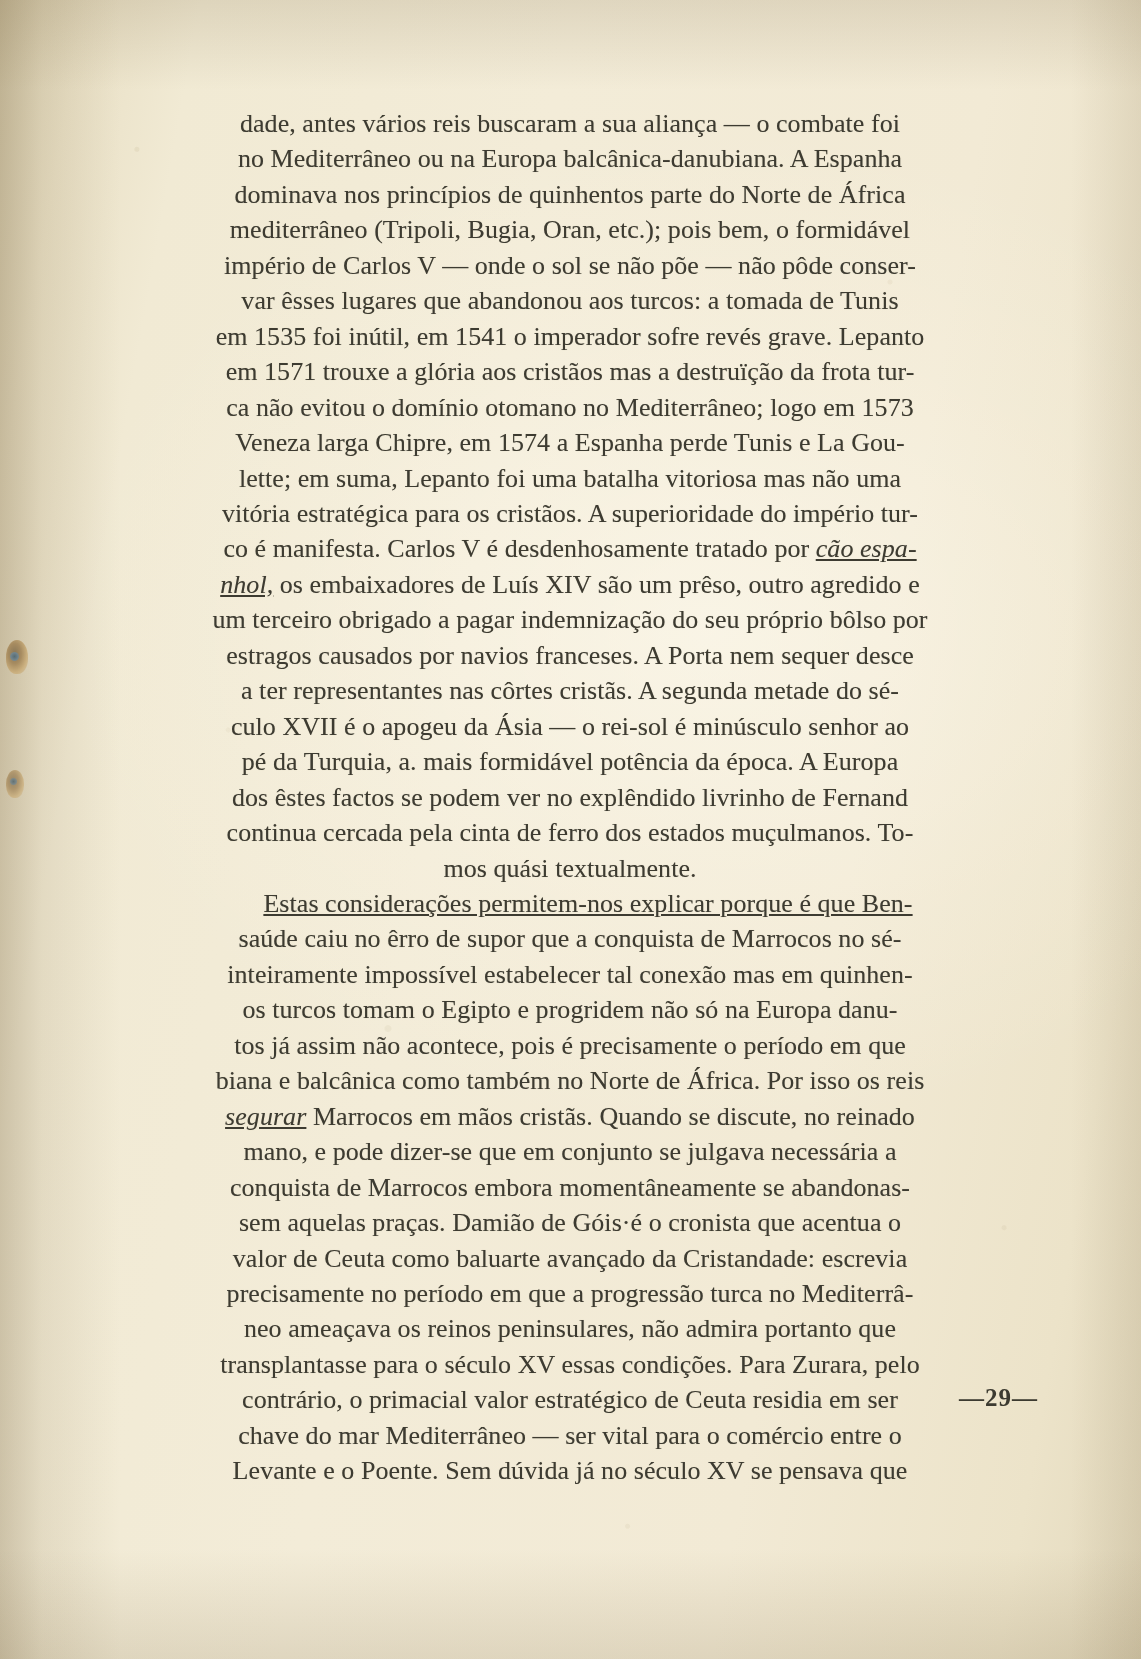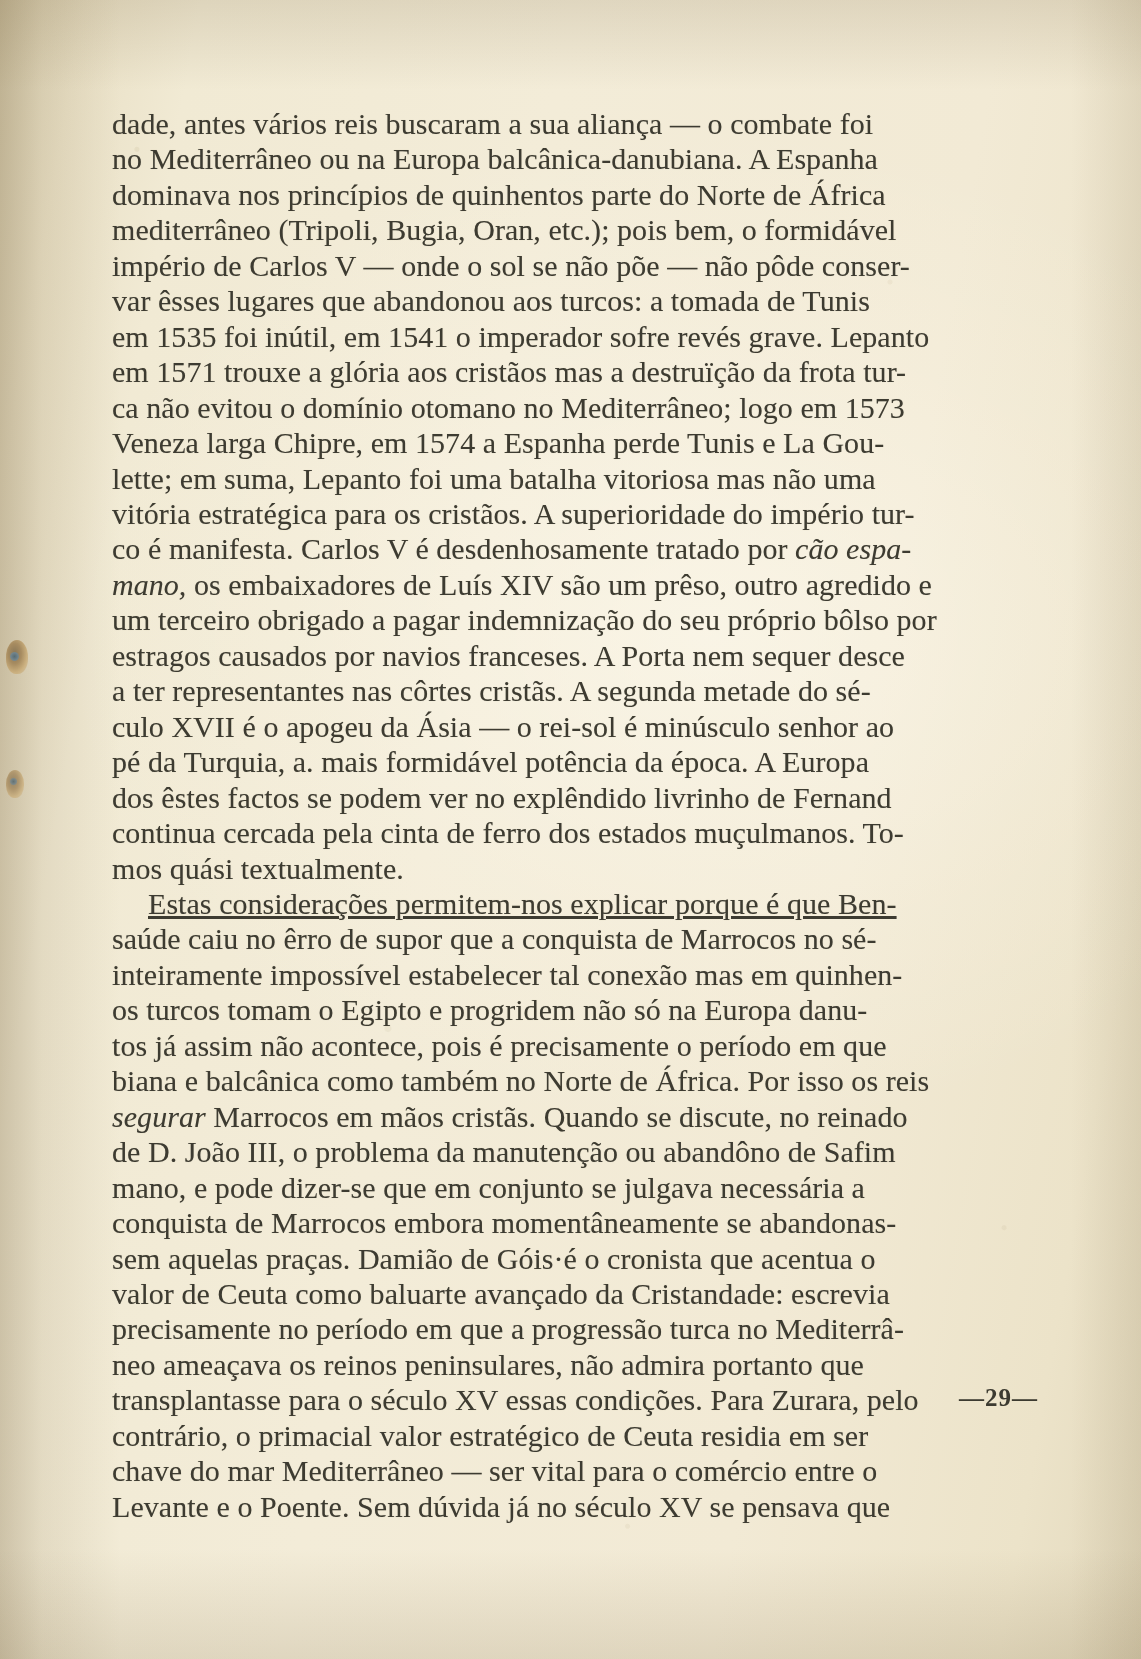--- a/index.html
+++ b/index.html
@@ -89,29 +89,31 @@
 
   .textblock {
     position: absolute;
     left: 112px;
     top: 106px;
     width: 916px;
   }
   .line {
     display: block;
     white-space: pre;
-    font-size: 30px;
+    font-size: 26px;
     line-height: 35.45px;
     letter-spacing: 0.05px;
     color: #3d3b31;
     text-shadow: 0 0 0.7px rgba(70,66,50,0.30);
+    text-align: center;
   }
   .line.ind { padding-left: 36px; text-decoration: underline; }
   .line i, .ital {
     font-style: italic;
+    text-decoration: underline;
   }
   .pagenum {
     position: absolute;
     right: 103px;
     top: 1384px;
     font-size: 25px;
     font-weight: bold;
     letter-spacing: 1px;
     color: #3c3a30;
     font-family: "Liberation Serif", "DejaVu Serif", serif;
@@ -141,39 +143,38 @@
         <span class="line"><span>mediterrâneo (Tripoli, Bugia, Oran, etc.); pois bem, o formidável</span></span>
         <span class="line"><span>império de Carlos V — onde o sol se não põe — não pôde conser-</span></span>
         <span class="line"><span>var êsses lugares que abandonou aos turcos: a tomada de Tunis</span></span>
         <span class="line"><span>em 1535 foi inútil, em 1541 o imperador sofre revés grave. Lepanto</span></span>
         <span class="line"><span>em 1571 trouxe a glória aos cristãos mas a destruïção da frota tur-</span></span>
         <span class="line"><span>ca não evitou o domínio otomano no Mediterrâneo; logo em 1573</span></span>
         <span class="line"><span>Veneza larga Chipre, em 1574 a Espanha perde Tunis e La Gou-</span></span>
         <span class="line"><span>lette; em suma, Lepanto foi uma batalha vitoriosa mas não uma</span></span>
         <span class="line"><span>vitória estratégica para os cristãos. A superioridade do império tur-</span></span>
         <span class="line"><span>co é manifesta. Carlos V é desdenhosamente tratado por </span><i>cão espa-</i></span>
-        <span class="line"><i>mano,</i><span> os embaixadores de Luís XIV são um prêso, outro agredido e</span></span>
+        <span class="line"><i>nhol,</i><span> os embaixadores de Luís XIV são um prêso, outro agredido e</span></span>
         <span class="line"><span>um terceiro obrigado a pagar indemnização do seu próprio bôlso por</span></span>
         <span class="line"><span>estragos causados por navios franceses. A Porta nem sequer desce</span></span>
         <span class="line"><span>a ter representantes nas côrtes cristãs. A segunda metade do sé-</span></span>
         <span class="line"><span>culo XVII é o apogeu da Ásia — o rei-sol é minúsculo senhor ao</span></span>
         <span class="line"><span>pé da Turquia, a. mais formidável potência da época. A Europa</span></span>
         <span class="line"><span>dos êstes factos se podem ver no explêndido livrinho de Fernand</span></span>
         <span class="line"><span>continua cercada pela cinta de ferro dos estados muçulmanos. To-</span></span>
         <span class="line"><span>mos quási textualmente.</span></span>
       </div>
       <div>
         <span class="line ind"><span>Estas considerações permitem-nos explicar porque é que Ben-</span></span>
         <span class="line"><span>saúde caiu no êrro de supor que a conquista de Marrocos no sé-</span></span>
         <span class="line"><span>inteiramente impossível estabelecer tal conexão mas em quinhen-</span></span>
         <span class="line"><span>os turcos tomam o Egipto e progridem não só na Europa danu-</span></span>
         <span class="line"><span>tos já assim não acontece, pois é precisamente o período em que</span></span>
         <span class="line"><span>biana e balcânica como também no Norte de África. Por isso os reis</span></span>
         <span class="line"><i>segurar</i><span> Marrocos em mãos cristãs. Quando se discute, no reinado</span></span>
-        <span class="line"><span>de D. João III, o problema da manutenção ou abandôno de Safim</span></span>
         <span class="line"><span>mano, e pode dizer-se que em conjunto se julgava necessária a</span></span>
         <span class="line"><span>conquista de Marrocos embora momentâneamente se abandonas-</span></span>
         <span class="line"><span>sem aquelas praças. Damião de Góis·é o cronista que acentua o</span></span>
         <span class="line"><span>valor de Ceuta como baluarte avançado da Cristandade: escrevia</span></span>
         <span class="line"><span>precisamente no período em que a progressão turca no Mediterrâ-</span></span>
         <span class="line"><span>neo ameaçava os reinos peninsulares, não admira portanto que</span></span>
         <span class="line"><span>transplantasse para o século XV essas condições. Para Zurara, pelo</span></span>
         <span class="line"><span>contrário, o primacial valor estratégico de Ceuta residia em ser</span></span>
         <span class="line"><span>chave do mar Mediterrâneo — ser vital para o comércio entre o</span></span>
         <span class="line"><span>Levante e o Poente. Sem dúvida já no século XV se pensava que</span></span>

